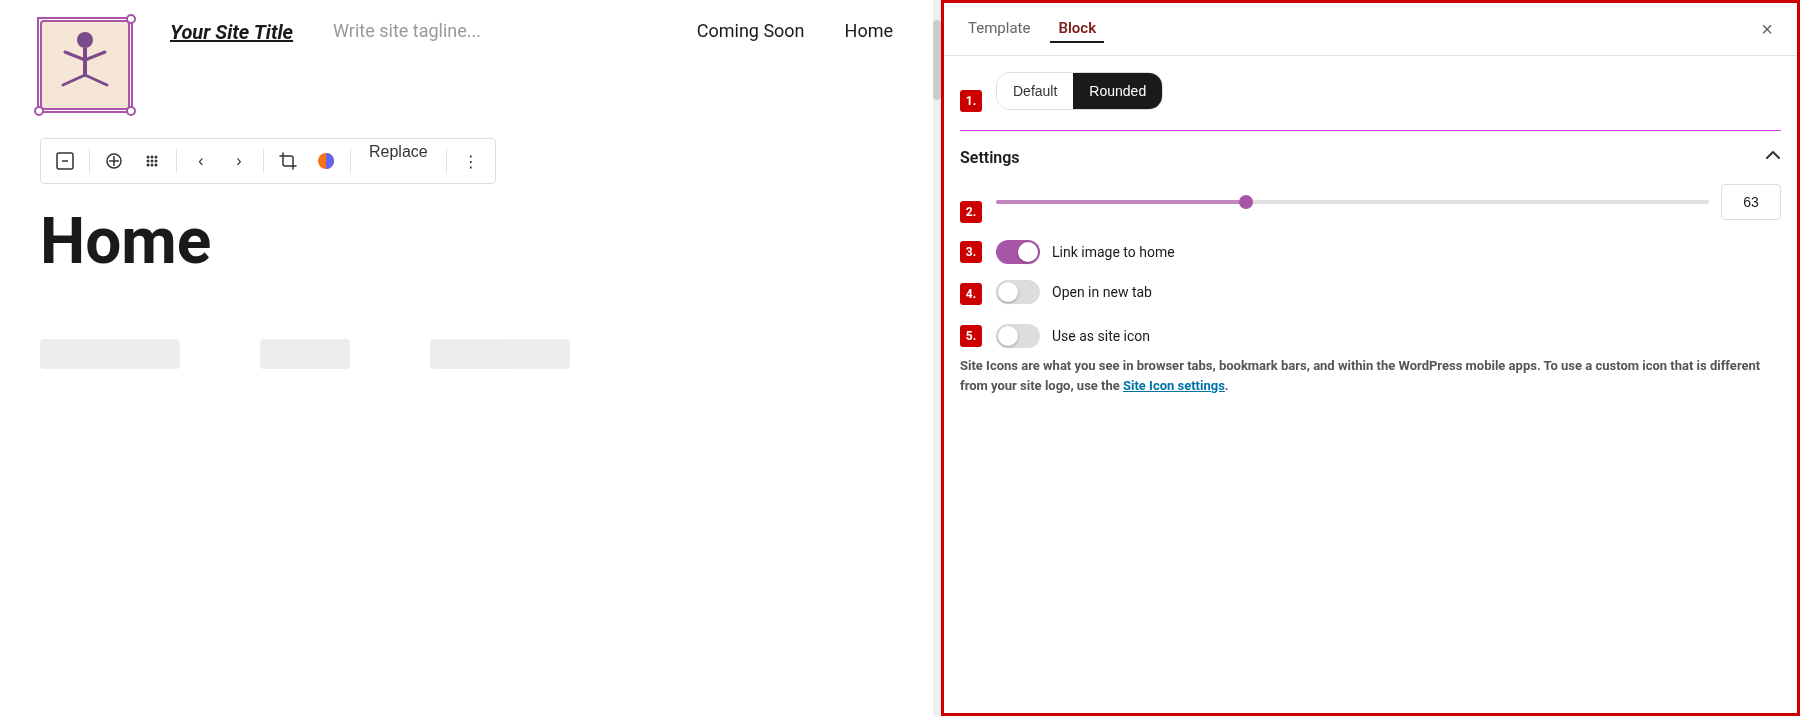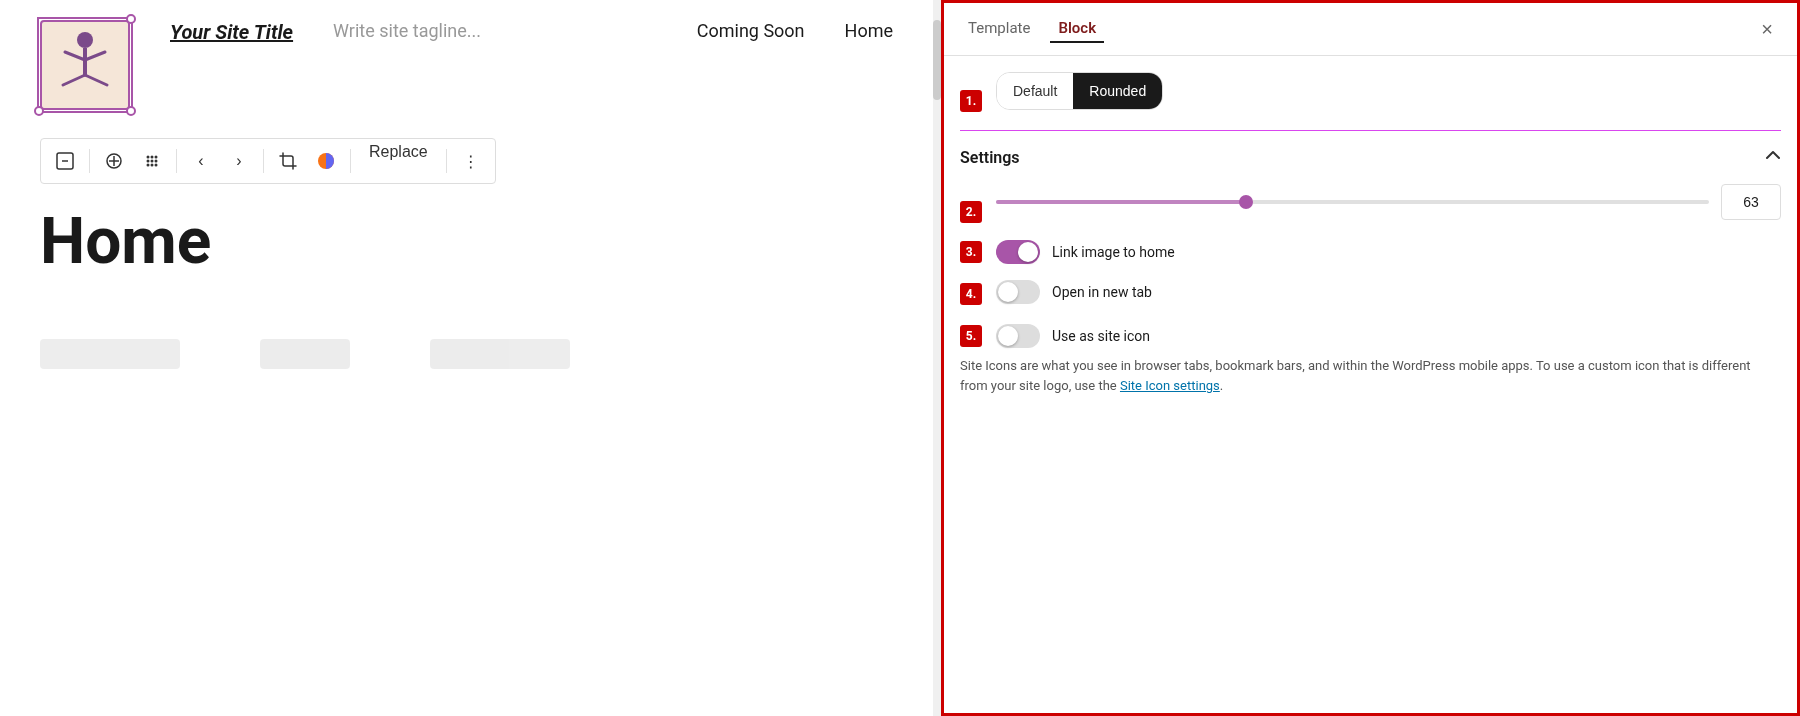--- a/index.html
+++ b/index.html
@@ -371,20 +371,21 @@
     .toggle-switch.off .toggle-knob {
       left: 2px;
     }
 
     
     .description-text {
       font-size: 13px;
       color: #555;
       line-height: 1.5;
       margin-top: 8px;
+      font-weight: bold;
     }
 
     .description-link {
       color: #0073aa;
       text-decoration: underline;
       cursor: pointer;
     }
 
     
     .step-label {

